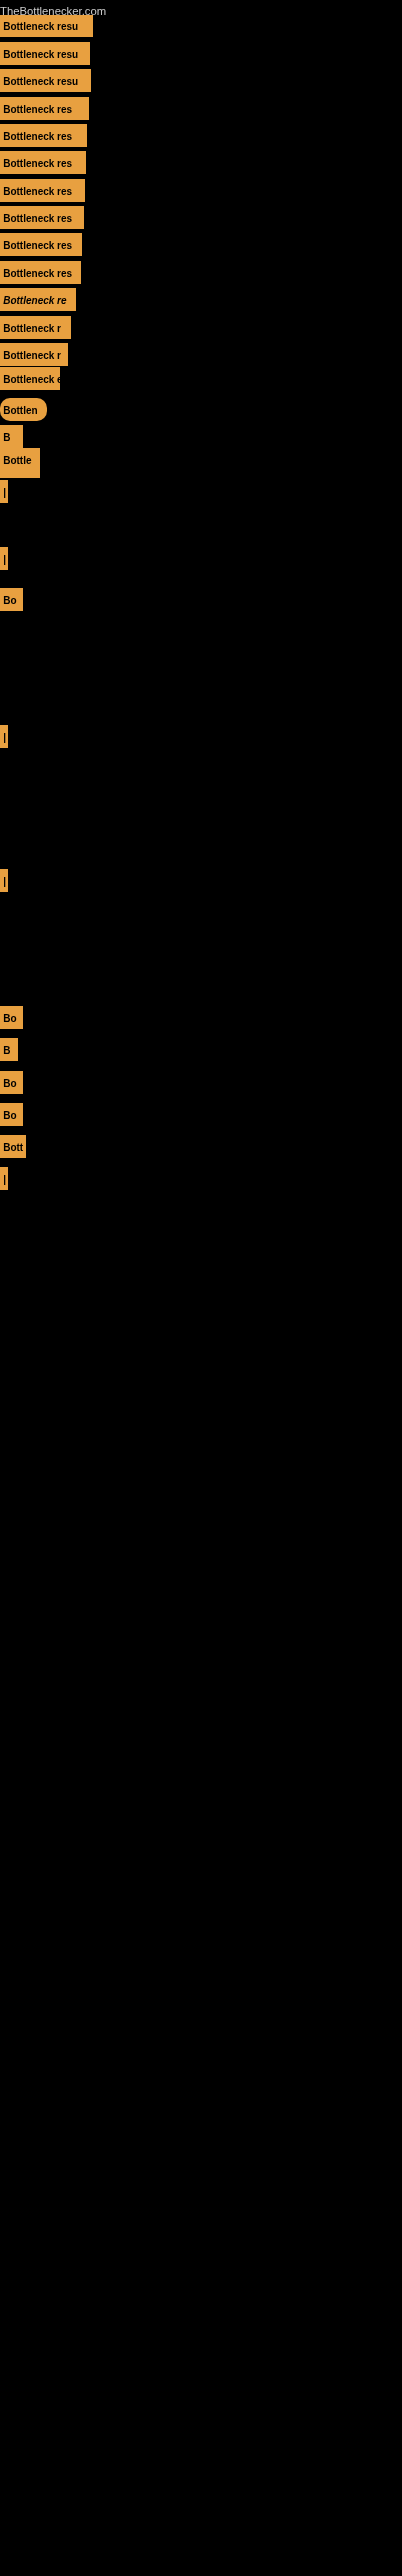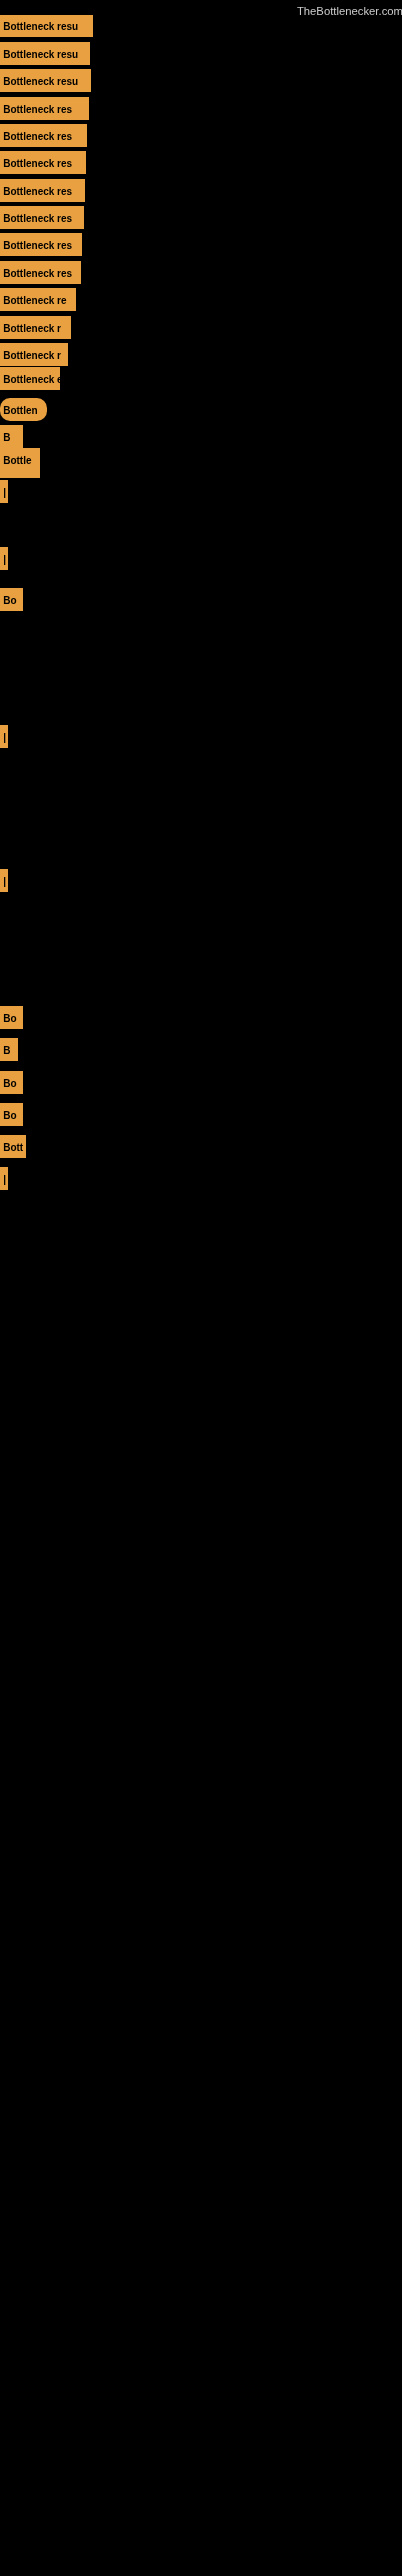--- a/index.html
+++ b/index.html
@@ -12,21 +12,21 @@
       background-color: #000000;
       width: 403px;
       min-height: 2576px;
       font-family: Arial, sans-serif;
       position: relative;
     }
 
     .site-title {
       color: #cccccc;
       font-size: 11.3px;
-      text-align: right;
+      text-align: left;
       padding: 4.8px 0;
       width: 100%;
     }
 
     .bar-container {
       position: absolute;
       left: 0;
       display: flex;
       align-items: center;
     }
@@ -70,21 +70,21 @@
 <div class="bar-container" style="top: 206px; height: 22.5px; width: 84px;">
     <span class="bar-label" style="width: 84px; height: 22.5px; line-height: 22.5px; display: block;">Bottleneck res</span>
   </div>
 <div class="bar-container" style="top: 233px; height: 22.5px; width: 82px;">
     <span class="bar-label" style="width: 82px; height: 22.5px; line-height: 22.5px; display: block;">Bottleneck res</span>
   </div>
 <div class="bar-container" style="top: 261px; height: 22.5px; width: 81px;">
     <span class="bar-label" style="width: 81px; height: 22.5px; line-height: 22.5px; display: block;">Bottleneck res</span>
   </div>
 <div class="bar-container" style="top: 288px; height: 22.5px; width: 76px;">
-    <span class="bar-label" style="width: 76px; height: 22.5px; line-height: 22.5px; display: block;">Bottleneck re</span>
+    <span class="bar-label" style="width: 76px; height: 22.5px; line-height: 22.5px; display: block; font-style: italic;">Bottleneck re</span>
   </div>
 <div class="bar-container" style="top: 316px; height: 22.5px; width: 71px;">
     <span class="bar-label" style="width: 71px; height: 22.5px; line-height: 22.5px; display: block;">Bottleneck r</span>
   </div>
 <div class="bar-container" style="top: 343px; height: 22.5px; width: 68px;">
     <span class="bar-label" style="width: 68px; height: 22.5px; line-height: 22.5px; display: block;">Bottleneck r</span>
   </div>
 <div class="bar-container" style="top: 367px; height: 22.5px; width: 60px;">
     <span class="bar-label" style="width: 60px; height: 22.5px; line-height: 22.5px; display: block;">Bottleneck e</span>
   </div>

